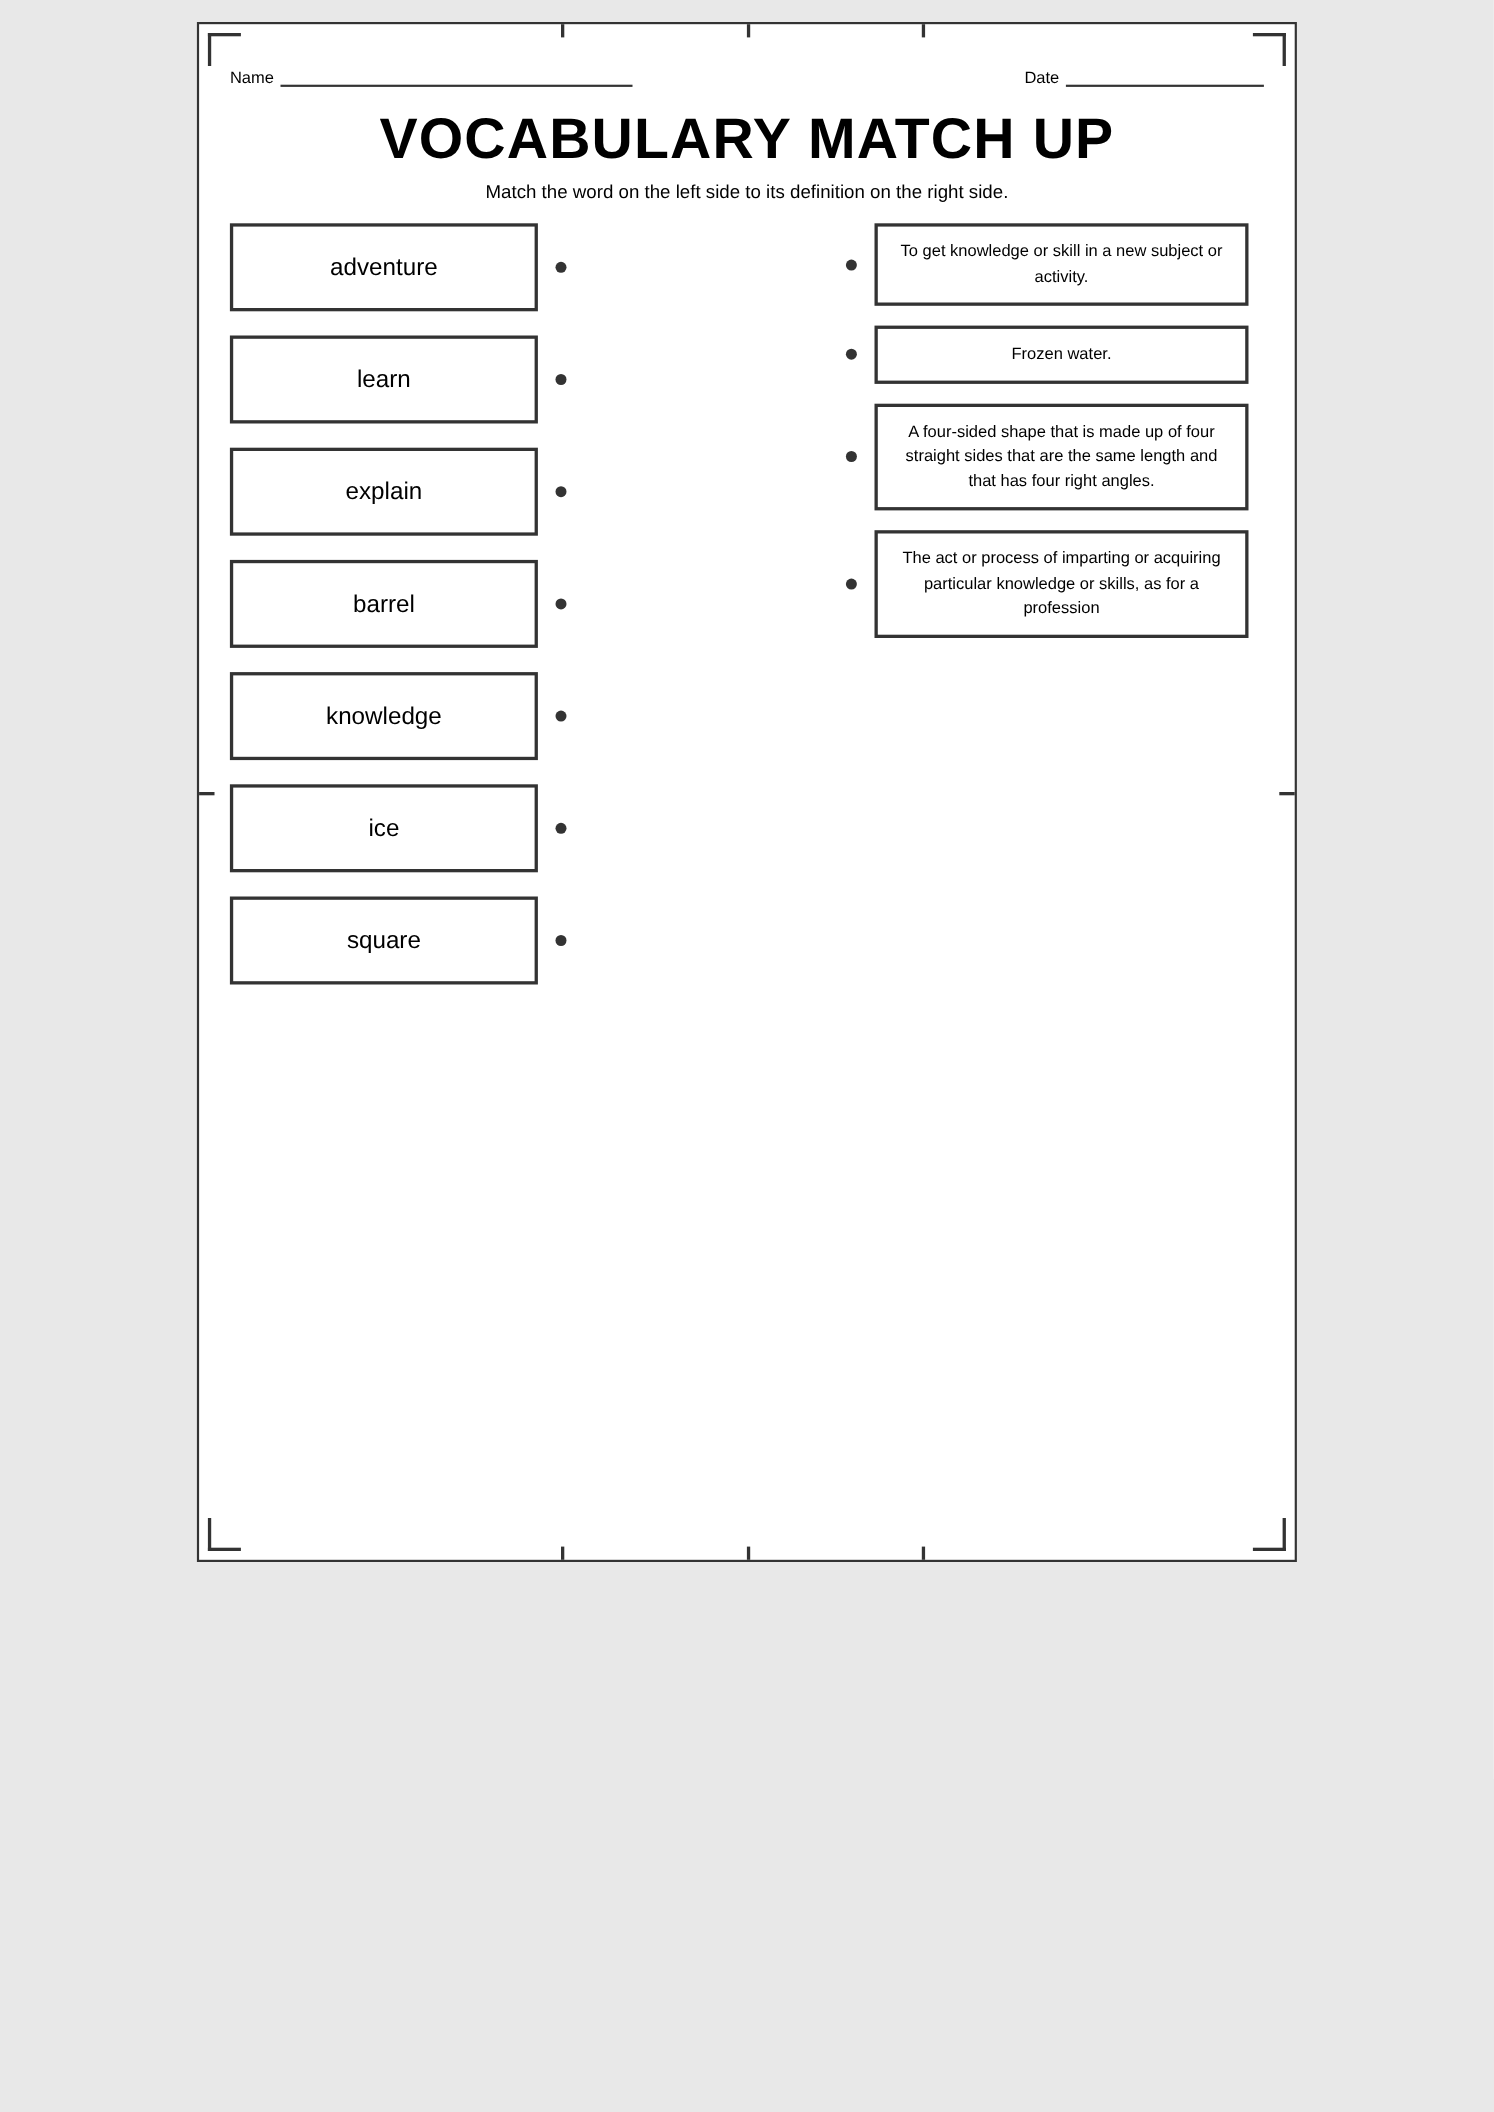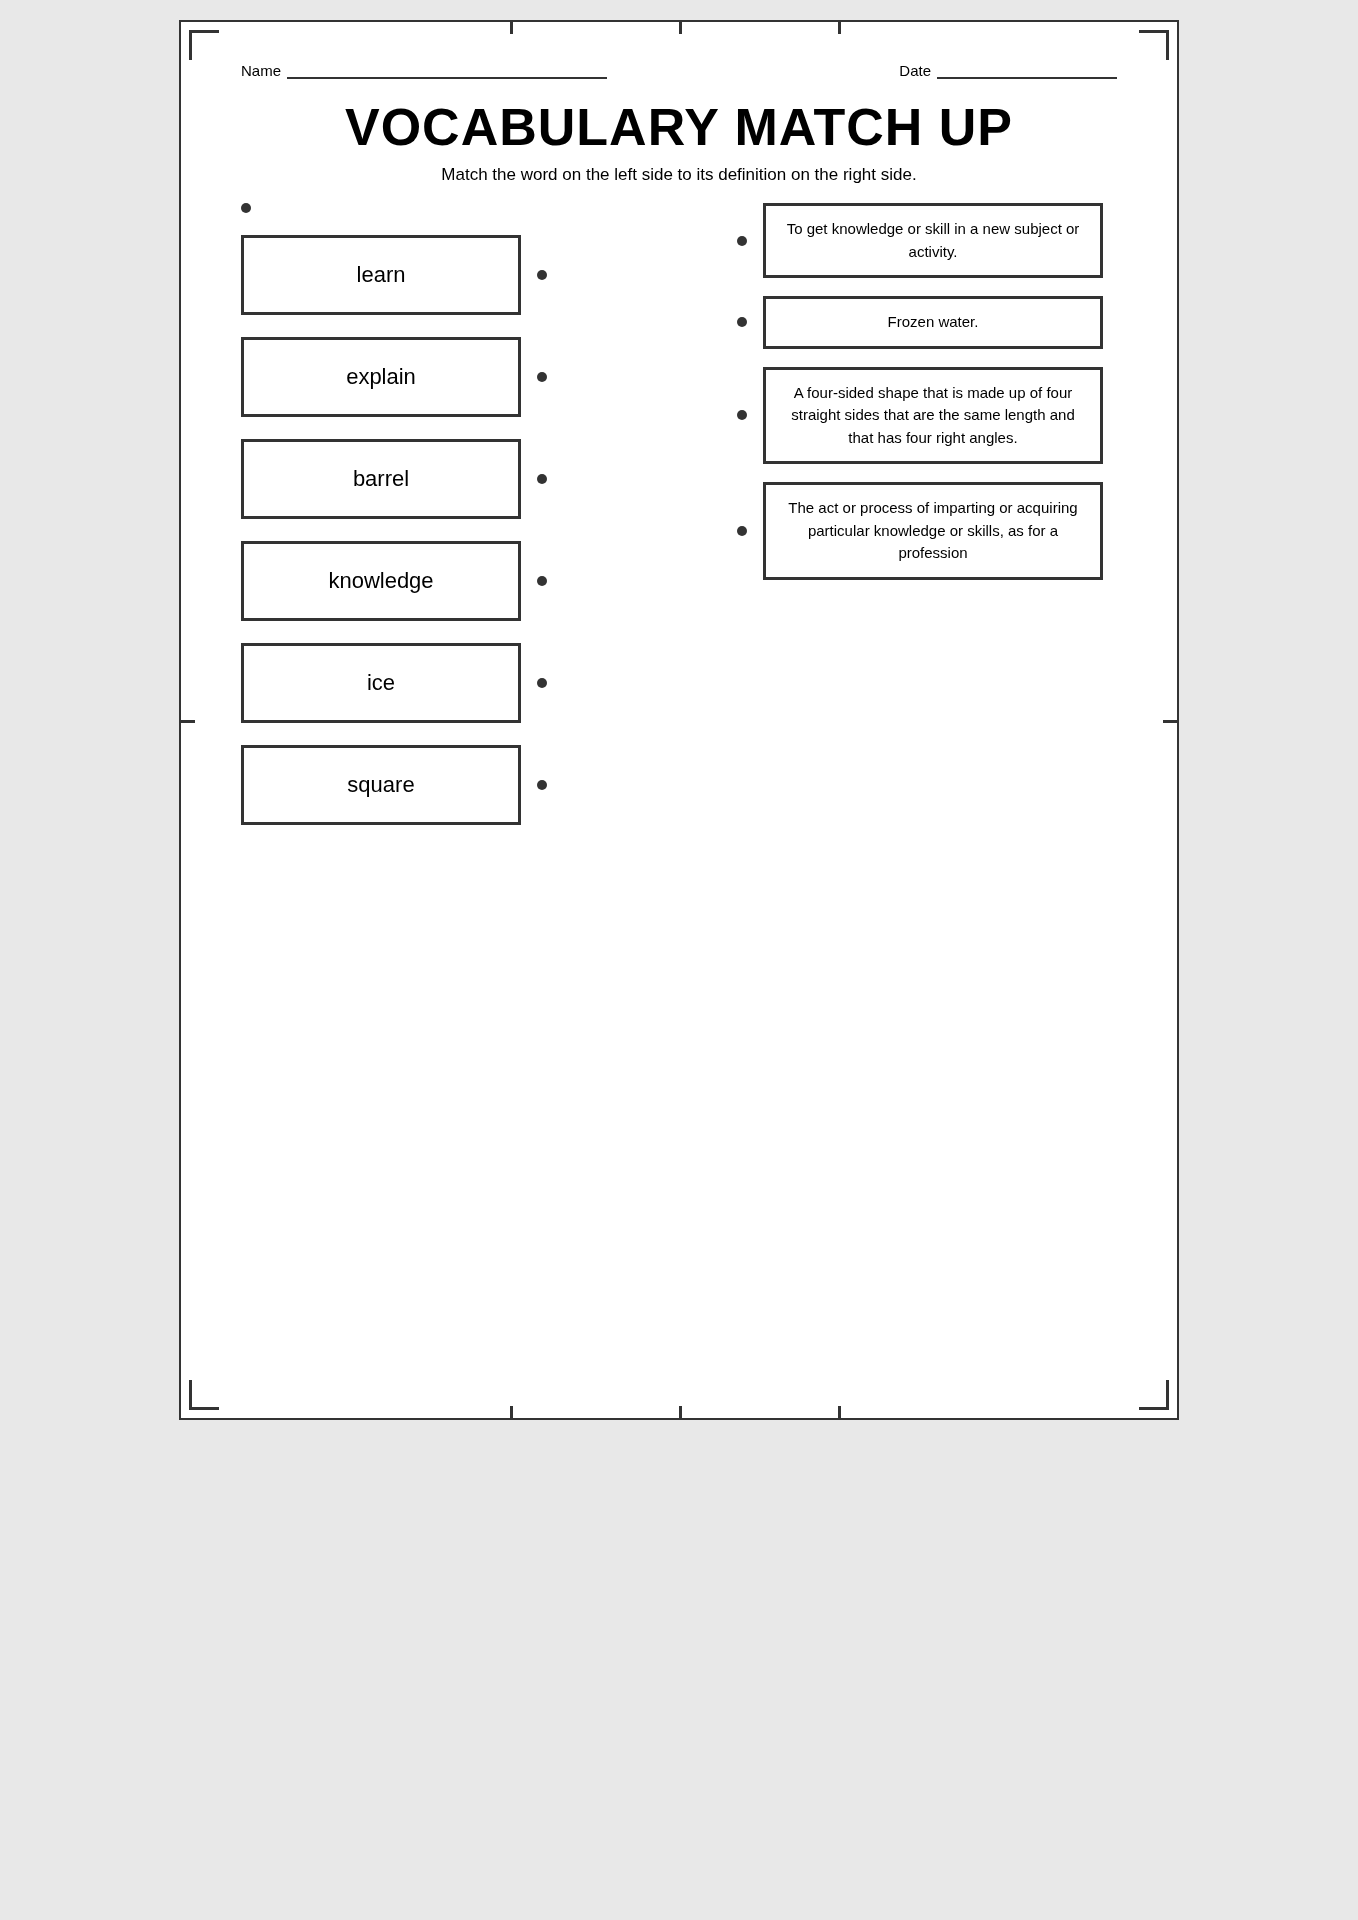--- a/index.html
+++ b/index.html
@@ -12,21 +12,21 @@
       min-height: 100vh;
       padding: 20px;
       font-family: 'Segoe UI', sans-serif;
     }
 
     .page {
       width: 1000px;
       min-height: 1400px;
       background: #fff;
       position: relative;
-      padding: 40px 60px;
+      padding: 40px 28px;
       border: 2px solid #333;
     }
 
     
     .corner {
       position: absolute;
       width: 30px;
       height: 30px;
     }
     .corner-tl { top: 8px; left: 8px; border-top: 3px solid #333; border-left: 3px solid #333; }
@@ -205,20 +205,23 @@
 
   <h1 class="title">VOCABULARY MATCH UP</h1>
 
   <p class="subtitle">Match the word on the left side to its definition on the right side.</p>
 
   <div class="match-area">
 
     <div class="left-col">
 
       <div class="word-row">
+        <div class="word-box">
+          <span>adventure</span>
+        </div>
         <div class="dot"></div>
       </div>
 
       <div class="word-row">
         <div class="word-box">
           <span>learn</span>
         </div>
         <div class="dot"></div>
       </div>
 

